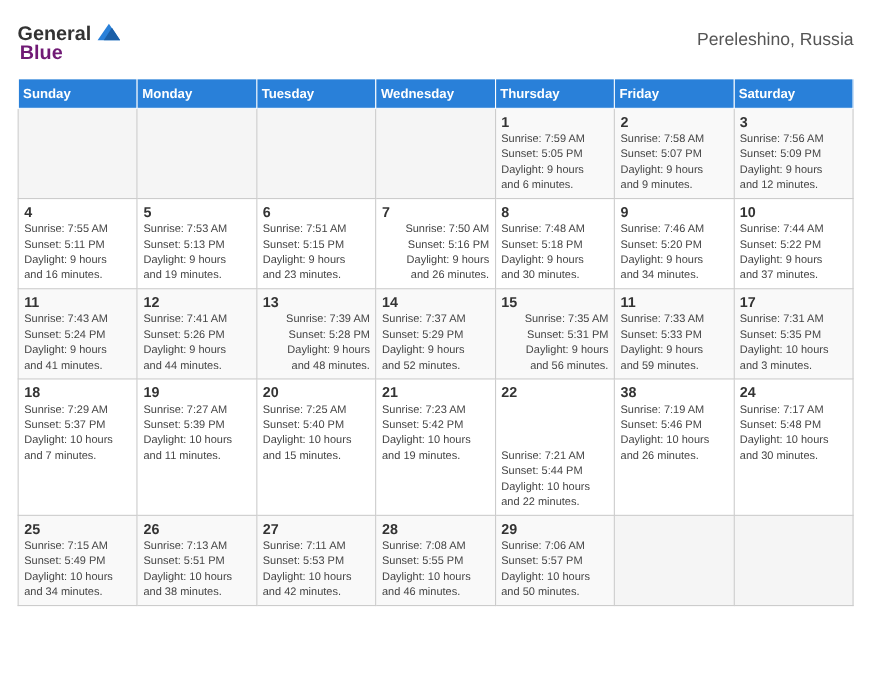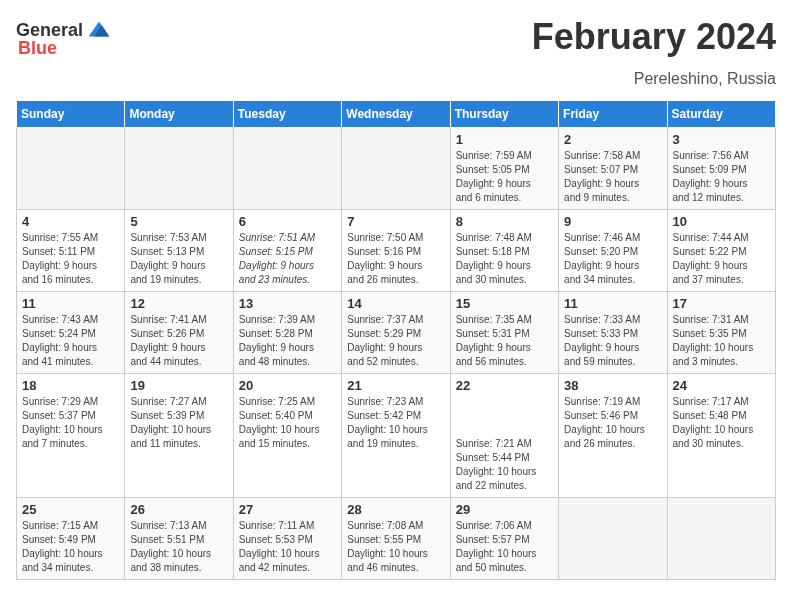--- a/index.html
+++ b/index.html
@@ -21,21 +21,21 @@
       align-items: flex-start;
     }
     .logo-text-general {
       font-size: 18px;
       font-weight: bold;
       color: #333;
     }
     .logo-text-blue {
       font-size: 18px;
       font-weight: bold;
-      color: #ef4444;
+      color: #701a75;
     }
     .logo-icon {
       width: 28px;
       height: 28px;
       margin-left: 2px;
     }
     .title-block {
       text-align: right;
     }
     .month-title {
@@ -103,21 +103,20 @@
         <span class="logo-text-general">General</span>
         <svg class="logo-icon" viewBox="0 0 30 30" xmlns="http://www.w3.org/2000/svg">
           <polygon points="4,22 15,6 26,22" fill="#2980d9"></polygon>
           <polygon points="10,22 18,10 26,22" fill="#1a5fa8"></polygon>
         </svg>
       </div>
       <span class="logo-text-blue" style="margin-top:-6px;margin-left:2px;">Blue</span>
     </div>
   </div>
   <div class="title-block">
-    <div class="month-title">February 2024</div>
     <div class="location-title">Pereleshino, Russia</div>
   </div>
 </div>
 
 <table class="calendar">
   <thead>
     <tr>
     <th>Sunday</th>
         <th>Monday</th>
         <th>Tuesday</th>
@@ -165,28 +164,28 @@
         </td>
         <td>
           <span class="day-number">5</span>
           <div class="day-info" style="white-space: pre-line;">Sunrise: 7:53 AM
 Sunset: 5:13 PM
 Daylight: 9 hours
 and 19 minutes.</div>
         </td>
         <td>
           <span class="day-number">6</span>
-          <div class="day-info" style="white-space: pre-line; font-style: italic;">Sunrise: 7:51 AM
+          <div class="day-info" style="white-space: pre-line;">Sunrise: 7:51 AM
 Sunset: 5:15 PM
 Daylight: 9 hours
 and 23 minutes.</div>
         </td>
         <td>
           <span class="day-number">7</span>
-          <div class="day-info" style="white-space: pre-line;">Sunrise: 7:50 AM
+          <div class="day-info" style="white-space: pre-line; text-align: right;">Sunrise: 7:50 AM
 Sunset: 5:16 PM
 Daylight: 9 hours
 and 26 minutes.</div>
         </td>
         <td>
           <span class="day-number">8</span>
           <div class="day-info" style="white-space: pre-line;">Sunrise: 7:48 AM
 Sunset: 5:18 PM
 Daylight: 9 hours
 and 30 minutes.</div>
@@ -216,35 +215,35 @@
         </td>
         <td>
           <span class="day-number">12</span>
           <div class="day-info" style="white-space: pre-line;">Sunrise: 7:41 AM
 Sunset: 5:26 PM
 Daylight: 9 hours
 and 44 minutes.</div>
         </td>
         <td>
           <span class="day-number">13</span>
-          <div class="day-info" style="white-space: pre-line;">Sunrise: 7:39 AM
+          <div class="day-info" style="white-space: pre-line; text-align: right;">Sunrise: 7:39 AM
 Sunset: 5:28 PM
 Daylight: 9 hours
 and 48 minutes.</div>
         </td>
         <td>
           <span class="day-number">14</span>
           <div class="day-info" style="white-space: pre-line;">Sunrise: 7:37 AM
 Sunset: 5:29 PM
 Daylight: 9 hours
 and 52 minutes.</div>
         </td>
         <td>
           <span class="day-number">15</span>
-          <div class="day-info" style="white-space: pre-line;">Sunrise: 7:35 AM
+          <div class="day-info" style="white-space: pre-line; text-align: right;">Sunrise: 7:35 AM
 Sunset: 5:31 PM
 Daylight: 9 hours
 and 56 minutes.</div>
         </td>
         <td>
           <span class="day-number">11</span>
           <div class="day-info" style="white-space: pre-line;">Sunrise: 7:33 AM
 Sunset: 5:33 PM
 Daylight: 9 hours
 and 59 minutes.</div>

